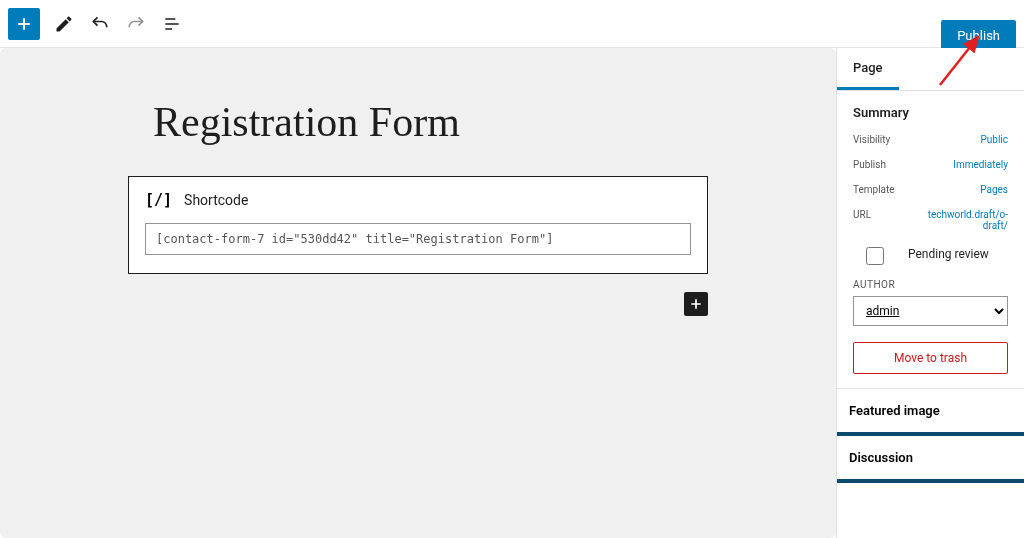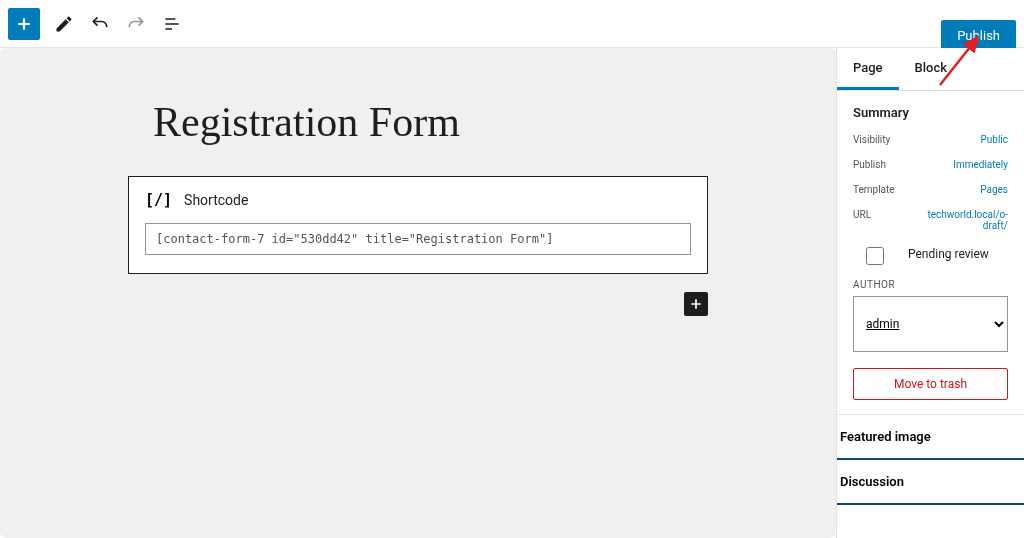--- a/index.html
+++ b/index.html
@@ -36,23 +36,23 @@
     .tab.active { border-bottom-color: #007cba; }
     .panel-section { padding: 14px 16px; border-bottom: 1px solid #e6e6e6; }
     .panel-title { font-size: 13px; font-weight: 600; color: #1e1e1e; margin-bottom: 14px; }
     .row { display: flex; justify-content: space-between; margin-bottom: 14px; font-size: 10px; }
     .row:last-child { margin-bottom: 0; }
     .row-label { color: #555; }
     .row-value { color: #007cba; cursor: pointer; text-align: right; max-width: 100px; word-wrap: break-word; }
     .pending { display: flex; align-items: flex-start; gap: 24px; margin-top: 16px; font-size: 12px; color: #1e1e1e; padding-left: 13px; }
     .pending input { width: 18px; height: 18px; border: 1.5px solid #1e1e1e; }
     .author-label { font-size: 10px; color: #555; text-transform: uppercase; margin: 14px 0 6px; letter-spacing: 0.5px; }
-    .author-select { width: 100%; border: 1px solid #949494; padding: 19px 8px; font-size: 12px; background: #fff; text-decoration: underline; }
+    .author-select { width: 100%; border: 1px solid #949494; padding: 6px 8px; font-size: 12px; background: #fff; text-decoration: underline; }
     .trash-btn { width: 100%; border: 1px solid #cc1818; color: #cc1818; background: #fff; padding: 8px; font-size: 12px; margin-top: 16px; cursor: pointer; border-radius: 2px; }
-    .collapse-panel { padding: 14px 3px; border-bottom: 2px solid #0c4a6e; font-size: 13px; font-weight: 600; cursor: pointer; }
+    .collapse-panel { padding: 14px 12px; border-bottom: 4px solid #0c4a6e; font-size: 13px; font-weight: 600; cursor: pointer; }
 
     .arrow { position: absolute; left: 935px; top: 35px; pointer-events: none; z-index: 100; }
 
     svg { display: block; }
   </style>
 </head>
 <body>
 
 <div class="toolbar">
   <div class="toolbar-left">
@@ -114,39 +114,38 @@
               <path d="M12 5v14M5 12h14"></path>
             </svg>
         </div>
       </div>
     </div>
   </div>
 
   <div class="sidebar">
     <div class="tabs">
       <div class="tab active">Page</div>
-      <div class="tab">Block</div>
     </div>
     <div class="panel-section">
       <div class="panel-title">Summary</div>
       <div class="row">
         <span class="row-label">Visibility</span>
         <span class="row-value">Public</span>
       </div>
       <div class="row">
         <span class="row-label">Publish</span>
         <span class="row-value">Immediately</span>
       </div>
       <div class="row">
         <span class="row-label">Template</span>
         <span class="row-value">Pages</span>
       </div>
       <div class="row">
         <span class="row-label">URL</span>
-        <span class="row-value">techworld.local/o-draft/</span>
+        <span class="row-value">techworld.draft/o-draft/</span>
       </div>
       <label class="pending">
         <input type="checkbox" style="">
         <span>Pending review</span>
       </label>
       <div class="author-label">AUTHOR</div>
       <select class="author-select">
         <option>admin</option>
       </select>
       <button class="trash-btn">Move to trash</button>

